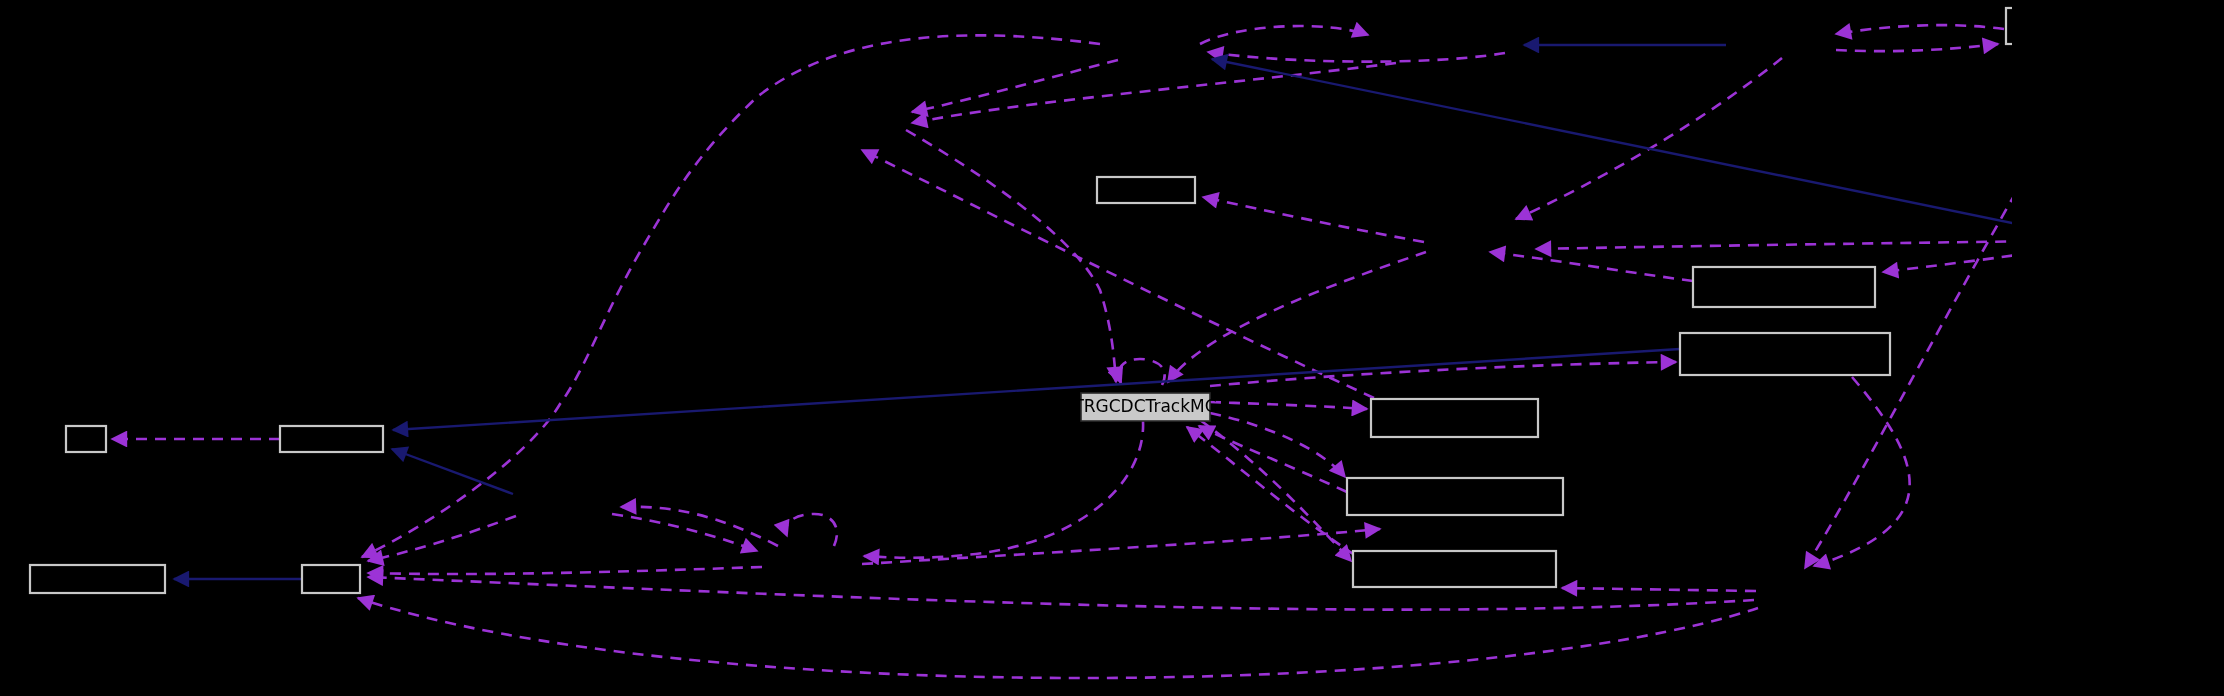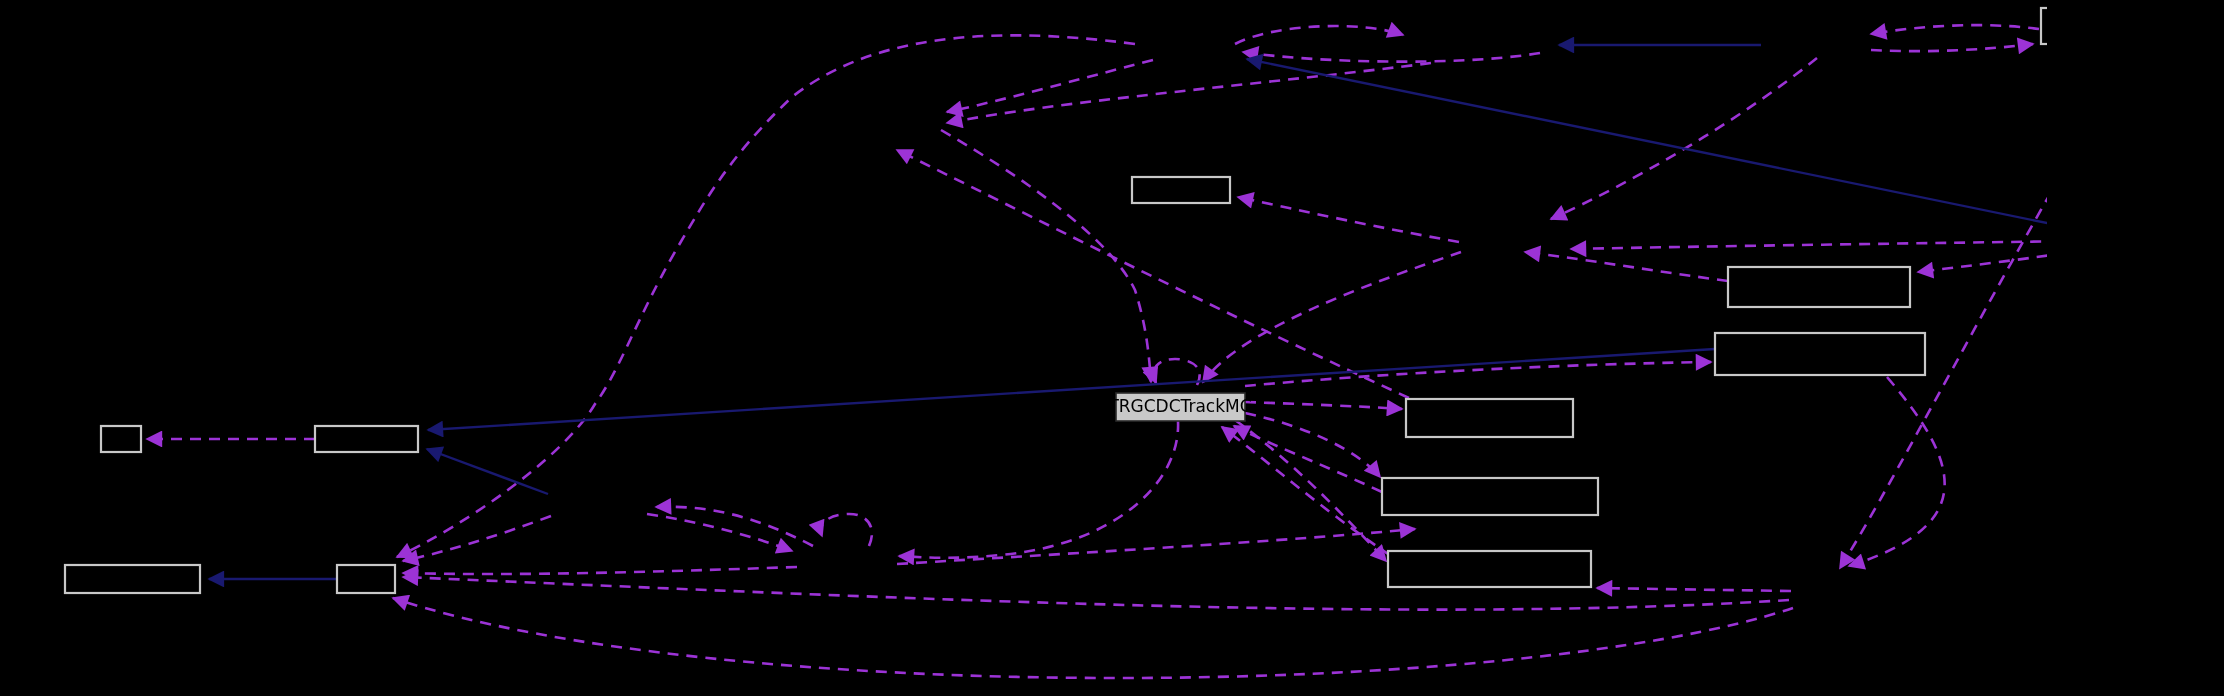--- a/index.html
+++ b/index.html
@@ -4,21 +4,21 @@
 <style>
   :root{
     --edge_dashed:#9C33D6;
     --edge_solid:#191970;
     --node_border:#C8C8C8;
     --central_fill:#C9C9C9;
     --central_text:#000000;
     --background:#000000;
   }
   html,body{margin:0;padding:0;background:var(--background);}
-  .canvas{position:relative;width:2012px;height:696px;background:var(--background);overflow:hidden;padding-left:35px;}
+  .canvas{position:relative;width:2012px;height:696px;background:var(--background);overflow:hidden;}
   svg{display:block;}
   .edge{fill:none;stroke:var(--edge_dashed);stroke-width:2.6;stroke-dasharray:11 8;marker-end:url(#arrow-m);}
   .nedge{fill:none;stroke:var(--edge_solid);stroke-width:2.4;marker-end:url(#arrow-n);}
   .node{fill:#000;stroke:var(--node_border);stroke-width:2.2;}
   .central-node{fill:var(--central_fill);stroke:#2a2a2a;stroke-width:1.6;}
   .central-label{font-family:"DejaVu Sans","Liberation Sans",sans-serif;font-size:17px;fill:var(--central_text);}
   .mhead{fill:var(--edge_dashed);}
   .nhead{fill:var(--edge_solid);}
 </style>
 </head>

